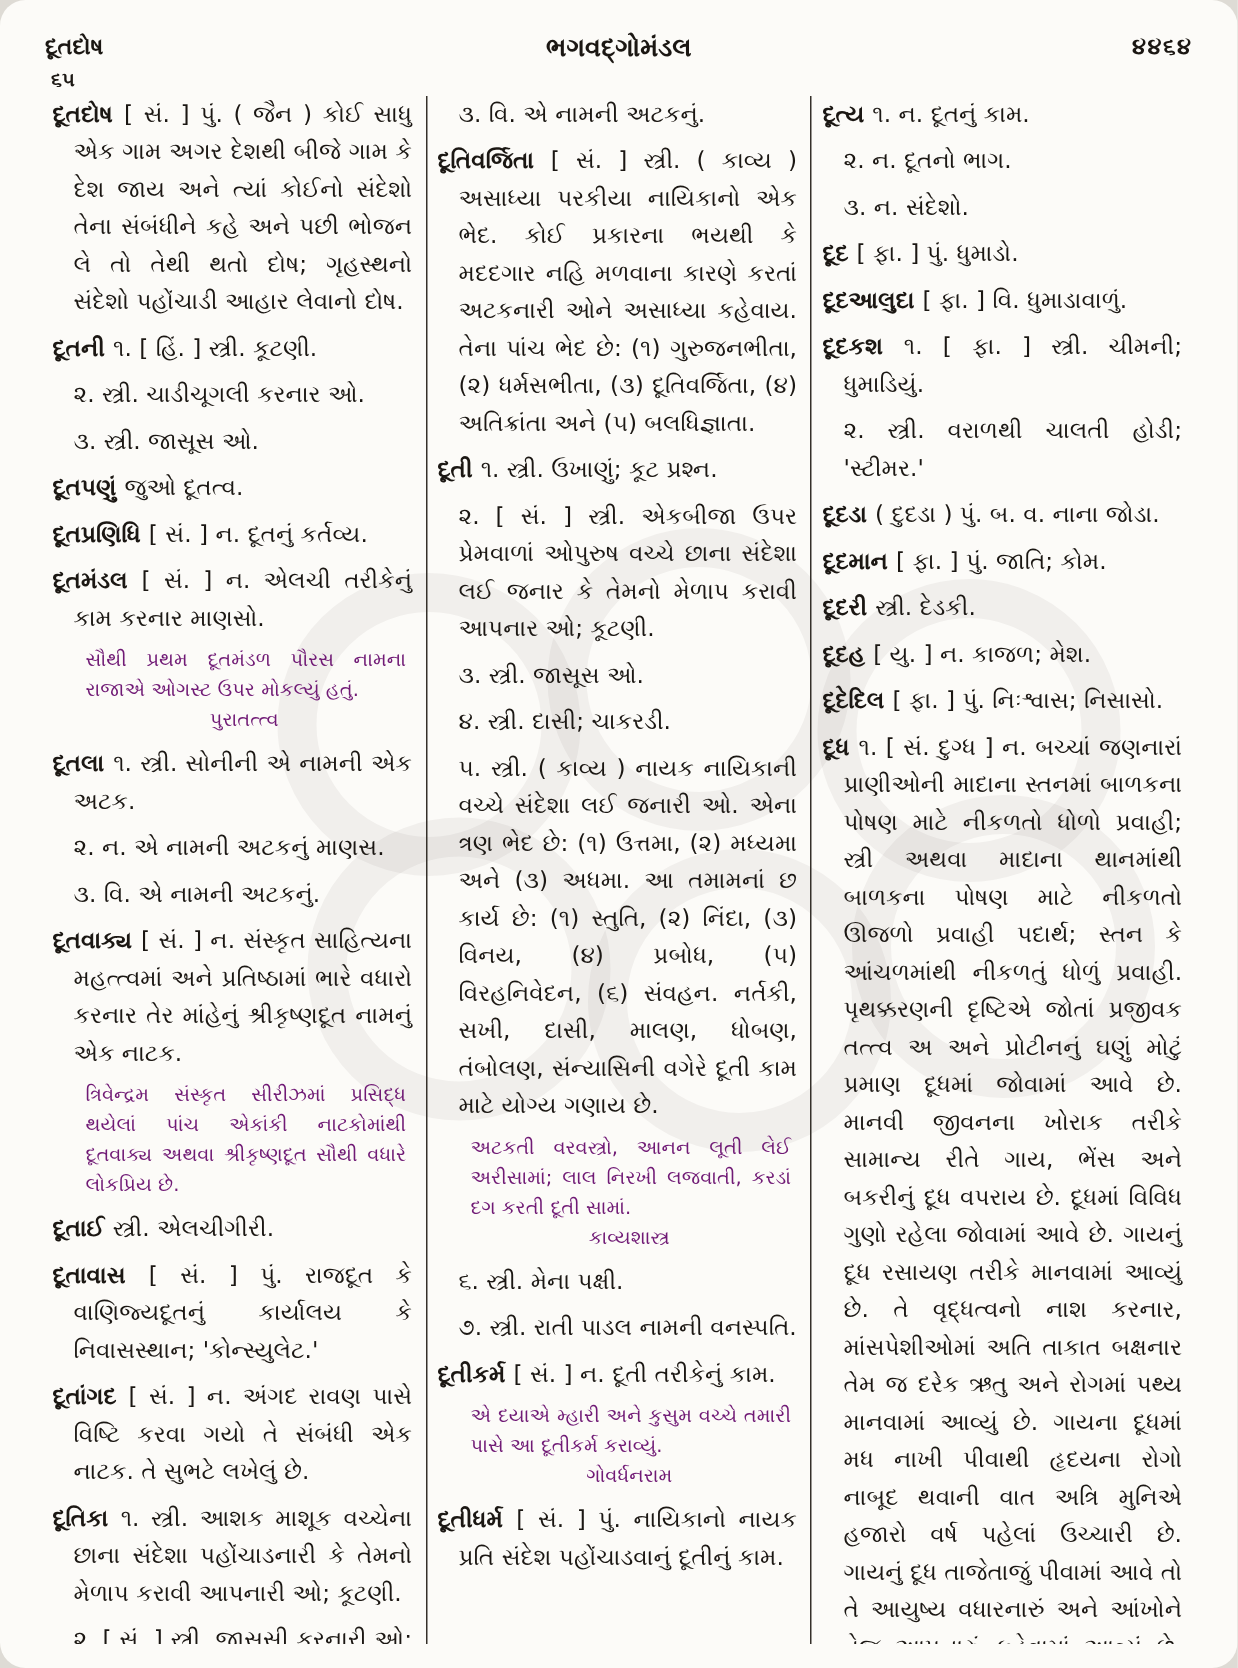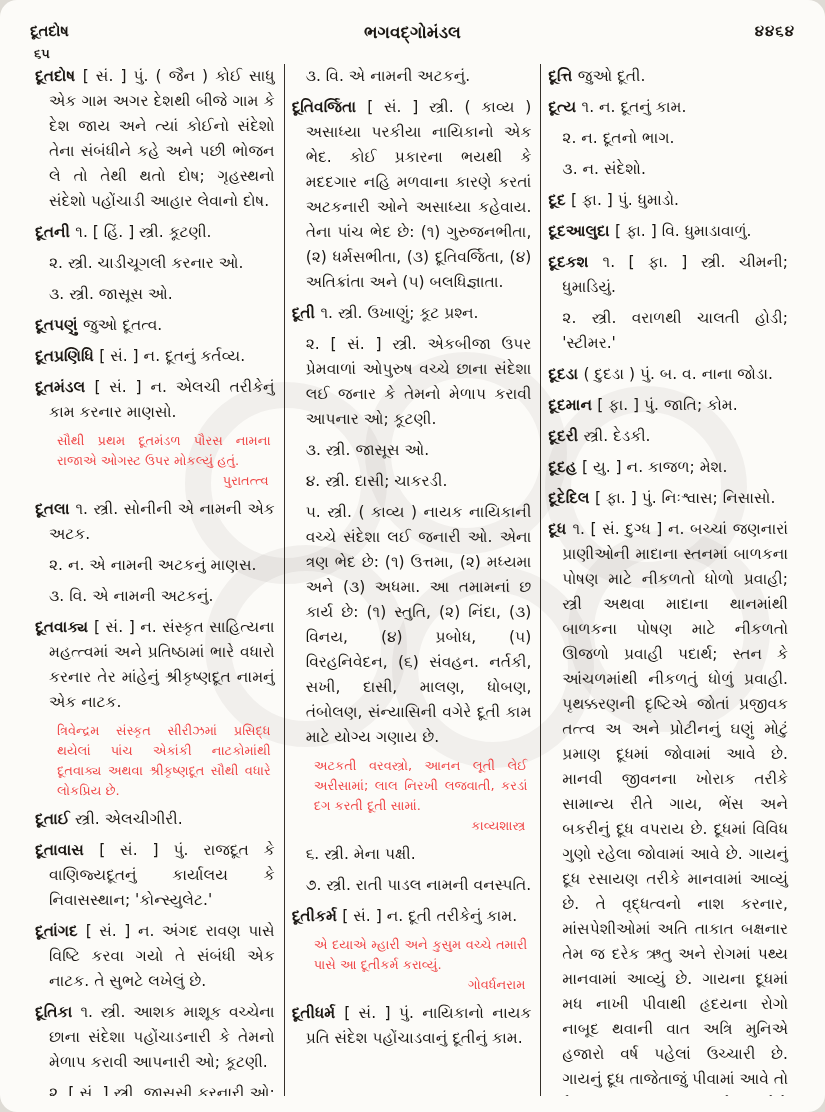--- a/index.html
+++ b/index.html
@@ -22,23 +22,23 @@
   
   .columns{
     position:absolute;top:64px;left:28px;width:769px;bottom:16px;
     display:flex;z-index:1;
   }
   .col{flex:1 1 0;padding:0 9px 0 7px;overflow:hidden;}
   .col.mid,.col.right{border-left:1px solid #35302a;}
   .col p{margin:0 0 6px 0;text-align:justify;}
   p.entry{font-size:15.5px;line-height:25px;padding-left:14px;text-indent:-14px;}
   p.sense{font-size:15.5px;line-height:25px;padding-left:14px;text-indent:0;}
-  p.note,p.verse{font-size:13px;line-height:20px;padding-left:22px;padding-right:4px;color:#ef4444;}
+  p.note,p.verse{font-size:13px;line-height:20px;padding-left:22px;padding-right:4px;color:#701a75;}
   .headword{font-weight:bold;}
-  .attribution{display:block;text-align:right;padding-right:2px;}
+  .attribution{display:block;text-align:center;padding-right:2px;}
 </style>
 </head>
 <body>
 
 <div class="page">
 
   <div class="wm">
     <div class="ring r1"></div>
     <div class="ring r2"></div>
     <div class="ring r3"></div>
@@ -84,21 +84,20 @@
         <p class="sense">૪. સ્ત્રી. દાસી; ચાકરડી.</p>
         <p class="sense">૫. સ્ત્રી. ( કાવ્ય ) નાયક નાયિકાની વચ્ચે સંદેશા લઈ જનારી ઓ. એના ત્રણ ભેદ છે: (૧) ઉત્તમા, (૨) મધ્યમા અને (૩) અધમા. આ તમામનાં છ કાર્ય છે: (૧) સ્તુતિ, (૨) નિંદા, (૩) વિનય, (૪) પ્રબોધ, (૫) વિરહનિવેદન, (૬) સંવહન. નર્તકી, સખી, દાસી, માલણ, ધોબણ, તંબોલણ, સંન્યાસિની વગેરે દૂતી કામ માટે યોગ્ય ગણાય છે.</p>
         <p class="verse"><span>અટકતી વરવસ્ત્રો, આનન લૂતી લેઈ અરીસામાં; લાલ નિરખી લજવાતી, કરડાં દગ કરતી દૂતી સામાં.</span><span class="attribution">કાવ્યશાસ્ત્ર</span></p>
         <p class="sense">૬. સ્ત્રી. મેના પક્ષી.</p>
         <p class="sense">૭. સ્ત્રી. રાતી પાડલ નામની વનસ્પતિ.</p>
         <p class="entry"><b class="headword">દૂતીકર્મ </b>[ સં. ] ન. દૂતી તરીકેનું કામ.</p>
         <p class="note"><span>એ દયાએ મ્હારી અને કુસુમ વચ્ચે તમારી પાસે આ દૂતીકર્મ કરાવ્યું.</span><span class="attribution">ગોવર્ધનરામ</span></p>
         <p class="entry"><b class="headword">દૂતીધર્મ </b>[ સં. ] પું. નાયિકાનો નાયક પ્રતિ સંદેશ પહોંચાડવાનું દૂતીનું કામ.</p>
       </section>
     <section class="col right">
-        <p class="entry"><b class="headword">દૂત્તિ </b>જુઓ દૂતી.</p>
         <p class="entry"><b class="headword">દૂત્ય </b>૧. ન. દૂતનું કામ.</p>
         <p class="sense">૨. ન. દૂતનો ભાગ.</p>
         <p class="sense">૩. ન. સંદેશો.</p>
         <p class="entry"><b class="headword">દૂદ </b>[ ફા. ] પું. ધુમાડો.</p>
         <p class="entry"><b class="headword">દૂદઆલુદા </b>[ ફા. ] વિ. ધુમાડાવાળું.</p>
         <p class="entry"><b class="headword">દૂદકશ </b>૧. [ ફા. ] સ્ત્રી. ચીમની; ધુમાડિયું.</p>
         <p class="sense">૨. સ્ત્રી. વરાળથી ચાલતી હોડી; 'સ્ટીમર.'</p>
         <p class="entry"><b class="headword">દૂદડા </b>( દુદડા ) પું. બ. વ. નાના જોડા.</p>
         <p class="entry"><b class="headword">દૂદમાન </b>[ ફા. ] પું. જાતિ; કોમ.</p>
         <p class="entry"><b class="headword">દૂદરી </b>સ્ત્રી. દેડકી.</p>

